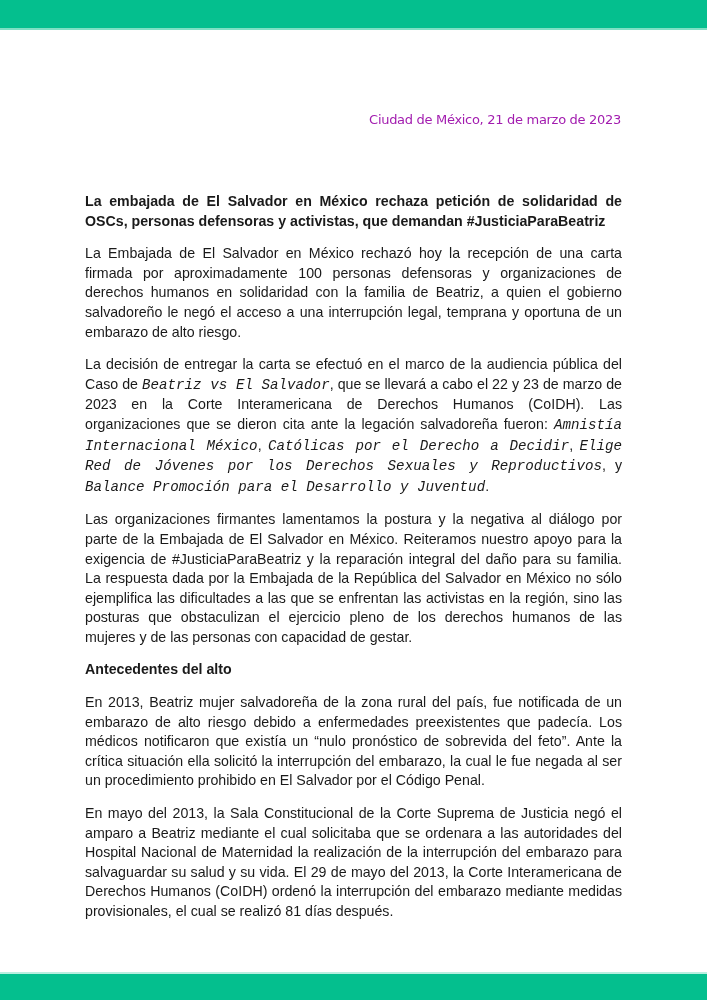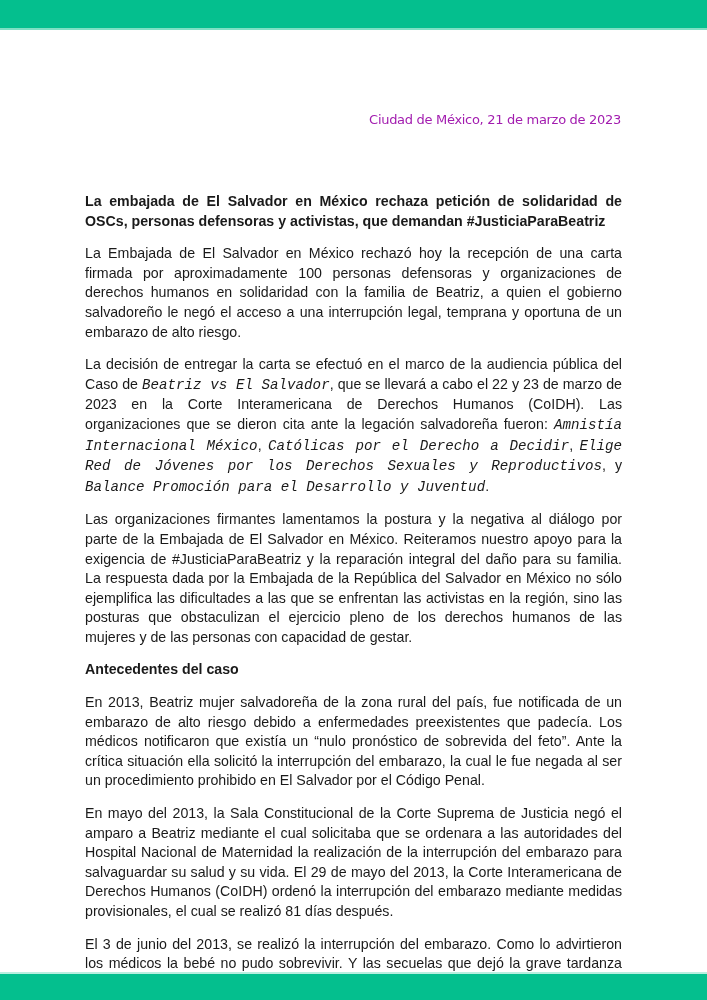--- a/index.html
+++ b/index.html
@@ -34,22 +34,21 @@
 
 <div class="content">
   <p class="title">La embajada de El Salvador en México rechaza petición de solidaridad de OSCs, personas defensoras y activistas, que demandan #JusticiaParaBeatriz</p>
 
   <p>La Embajada de El Salvador en México rechazó hoy la recepción de una carta firmada por aproximadamente 100 personas defensoras y organizaciones de derechos humanos en solidaridad con la familia de Beatriz, a quien el gobierno salvadoreño le negó el acceso a una interrupción legal, temprana y oportuna de un embarazo de alto riesgo.</p>
 
   <p><span>La decisión de entregar la carta se efectuó en el marco de la audiencia pública del Caso de </span><i>Beatriz vs El Salvador</i><span>, que se llevará a cabo el 22 y 23 de marzo de 2023 en la Corte Interamericana de Derechos Humanos (CoIDH). Las organizaciones que se dieron cita ante la legación salvadoreña fueron: </span><i>Amnistía Internacional México</i><span>, </span><i>Católicas por el Derecho a Decidir</i><span>, </span><i>Elige Red de Jóvenes por los Derechos Sexuales y Reproductivos</i><span>, y </span><i>Balance Promoción para el Desarrollo y Juventud</i><span>.</span></p>
 
   <p><span>Las organizaciones firmantes lamentamos la postura y la negativa al diálogo por parte de la Embajada de El Salvador en México. Reiteramos nuestro apoyo para la exigencia de </span><b>#JusticiaParaBeatriz</b><span> y la reparación integral del daño para su familia. La respuesta dada por la Embajada de la República del Salvador en México no sólo ejemplifica las dificultades a las que se enfrentan las activistas en la región, sino las posturas que obstaculizan el ejercicio pleno de los derechos humanos de las mujeres y de las personas con capacidad de gestar.</span></p>
 
-  <p class="heading">Antecedentes del caso</p>
+  <p class="heading">Antecedentes del alto</p>
 
   <p>En 2013, Beatriz mujer salvadoreña de la zona rural del país, fue notificada de un embarazo de alto riesgo debido a enfermedades preexistentes que padecía. Los médicos notificaron que existía un “nulo pronóstico de sobrevida del feto”. Ante la crítica situación ella solicitó la interrupción del embarazo, la cual le fue negada al ser un procedimiento prohibido en El Salvador por el Código Penal.</p>
 
   <p>En mayo del 2013, la Sala Constitucional de la Corte Suprema de Justicia negó el amparo a Beatriz mediante el cual solicitaba que se ordenara a las autoridades del Hospital Nacional de Maternidad la realización de la interrupción del embarazo para salvaguardar su salud y su vida. El 29 de mayo del 2013, la Corte Interamericana de Derechos Humanos (CoIDH) ordenó la interrupción del embarazo mediante medidas provisionales, el cual se realizó 81 días después.</p>
 
-  <p style="text-align-last: justify;">El 3 de junio del 2013, se realizó la interrupción del embarazo. Como lo advirtieron los médicos la bebé no pudo sobrevivir. Y las secuelas que dejó la grave tardanza</p>
 </div>
 
 <div class="band bottom" style="background: rgb(4, 191, 142);"></div>
 
 </body></html>

